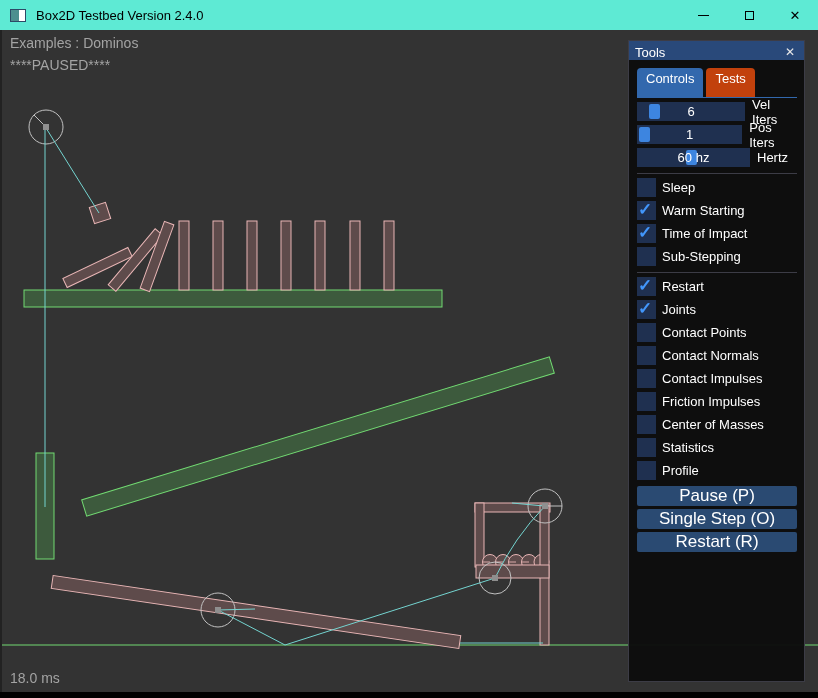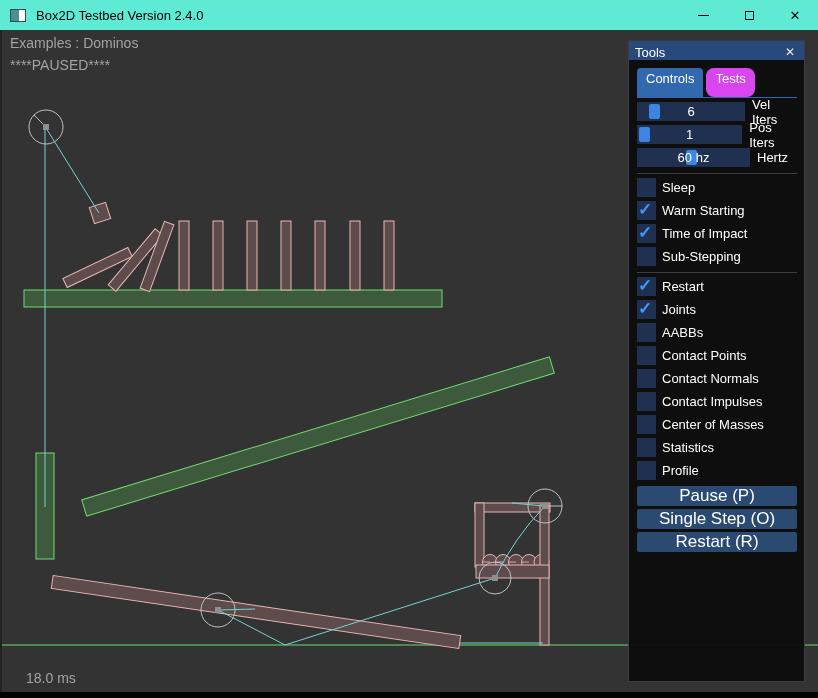--- a/index.html
+++ b/index.html
@@ -20,35 +20,35 @@
   .glyph-max { width:9px; height:9px; border:1px solid #000; display:block; }
   .glyph-close { font-size:13px; line-height:1; }
 
   
   .canvas { position:absolute; left:0; top:30px; width:818px; height:662px; background:#333333;
             border-left:2px solid #222; }
   .canvas svg { position:absolute; left:0; top:0; }
   .hud { position:absolute; font-size:14px; color:#a3a3a3; white-space:pre; }
   .hud-example { left:8px; top:5px; }
   .hud-paused  { left:8px; top:27px; }
-  .hud-ms      { left:8px; top:640px;margin-left:16px; }
+  .hud-ms      { left:8px; top:640px; }
 
   
   .panel { position:absolute; left:628px; top:40px; width:177px; height:642px;
            background:rgba(13,13,13,0.97); border:1px solid #3c3c46; color:#fff; font-size:13px; }
   .panel-title { height:19px; background:#29497a; display:flex; align-items:flex-end; padding:0 6px; }
   .panel-title .t { flex:1; font-size:13px; }
   .panel-close { width:16px; height:16px; display:flex; align-items:center; justify-content:center;
                  font-size:12px; color:#e8e8e8; }
   .panel-body { padding:8px 7px 0 8px; }
 
   .tabbar { display:flex; gap:3px; margin-top:0; border-bottom:1px solid #3268ad; }
   .tab { padding:3px 9px 3px 9px; height:29px; border-radius:4px 4px 0 0; font-size:13px; }
   .tab.active { background:#3268ad; }
-  .tab.inactive { background:#d946ef;border-radius:8px; }
+  .tab.inactive { background:#c2410c; }
 
   .row { display:flex; align-items:center; height:19px; margin-top:4px; }
   .slider-frame { position:relative; width:113px; height:19px; background:#1f3050; }
   .slider-grab { position:absolute; top:2px; width:11px; height:15px; background:#3d85e0; border-radius:2px; }
   .slider-value { position:absolute; left:0; top:0; width:100%; height:100%;
                   display:flex; align-items:center; justify-content:center; font-size:13px; }
   .row .lbl { margin-left:7px; font-size:13px; }
 
   .sep { height:1px; background:#3c3c46; margin:6px 0 2px 0; }
 
@@ -223,33 +223,33 @@
         <span class="cb-lbl">Restart</span>
       </div>
       <div class="row">
         <div class="cb-box" data-checked="true">
             <span class="cb-mark">✓</span>
           </div>
         <span class="cb-lbl">Joints</span>
       </div>
       <div class="row">
         <div class="cb-box" data-checked="false"></div>
-        <span class="cb-lbl">AABBs</span>
-      </div>
-      <div class="row">
-        <div class="cb-box" data-checked="false"></div>
         <span class="cb-lbl">Contact Points</span>
       </div>
       <div class="row">
         <div class="cb-box" data-checked="false"></div>
         <span class="cb-lbl">Contact Normals</span>
       </div>
       <div class="row">
         <div class="cb-box" data-checked="false"></div>
         <span class="cb-lbl">Contact Impulses</span>
+      </div>
+      <div class="row">
+        <div class="cb-box" data-checked="false"></div>
+        <span class="cb-lbl">Friction Impulses</span>
       </div>
       <div class="row">
         <div class="cb-box" data-checked="false"></div>
         <span class="cb-lbl">Center of Masses</span>
       </div>
       <div class="row">
         <div class="cb-box" data-checked="false"></div>
         <span class="cb-lbl">Statistics</span>
       </div>
       <div class="row">

